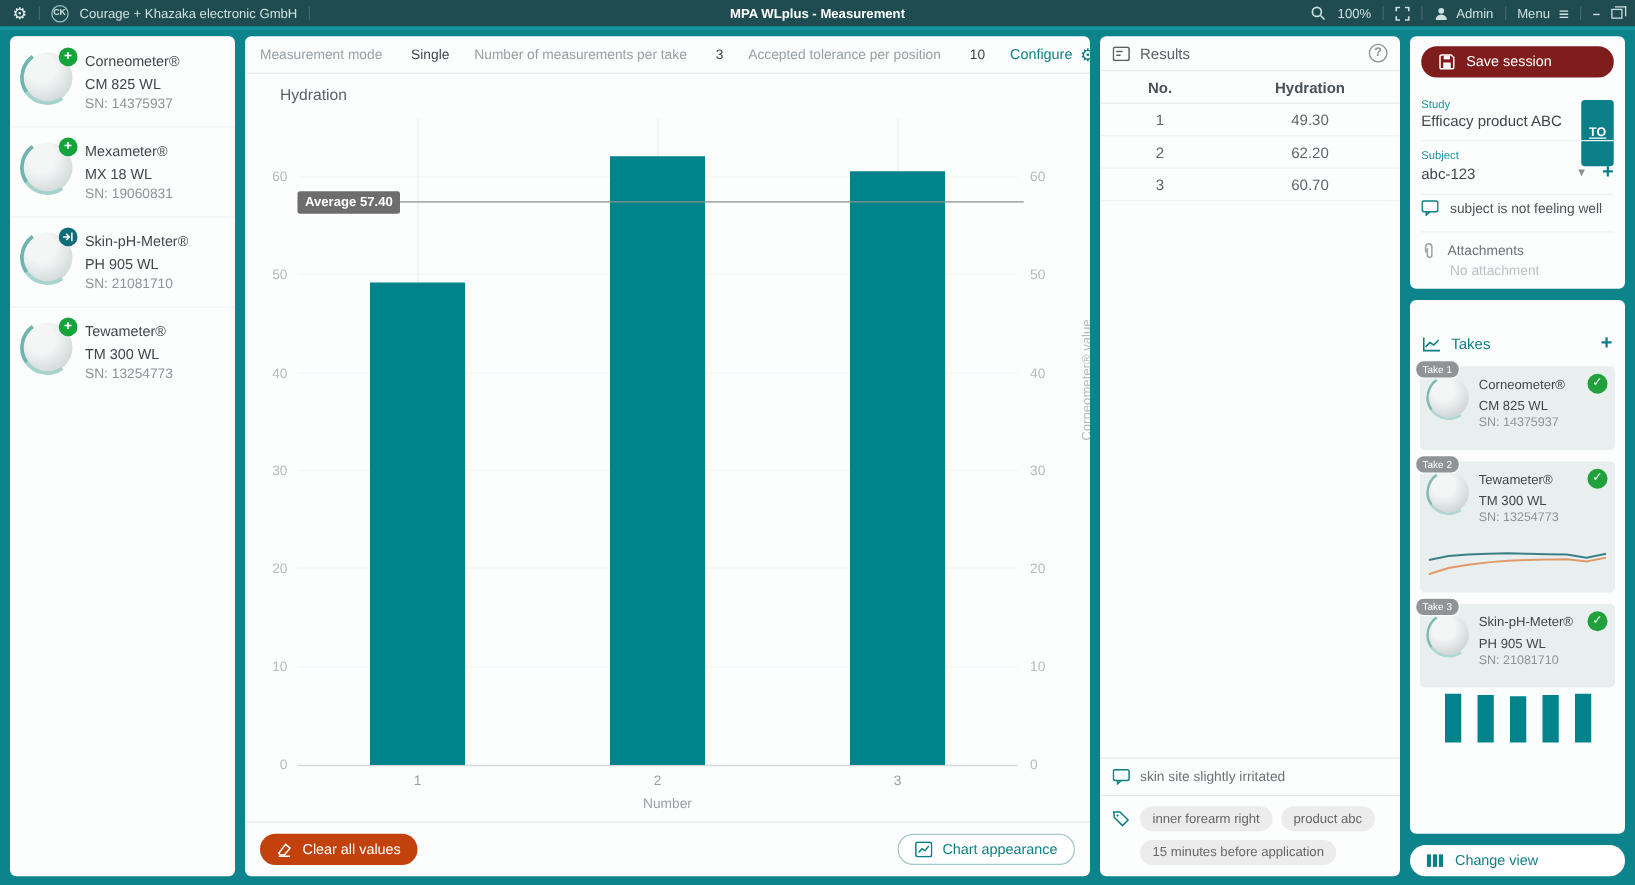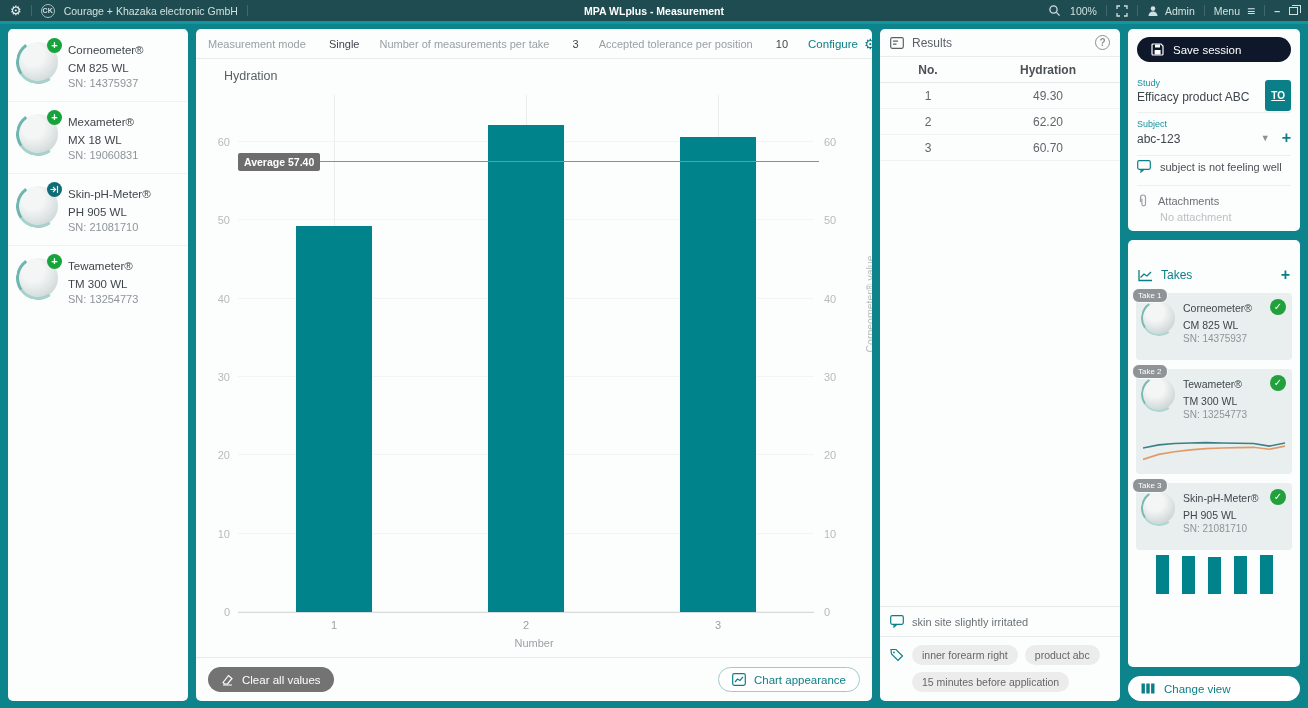--- a/index.html
+++ b/index.html
@@ -76,21 +76,21 @@
   .right-axis-label { position:absolute; right:-46px; top:40%; transform:rotate(-90deg);
     font-size:10.5px; color:#b6bbbe; white-space:nowrap; }
   .x-labels { display:flex; margin:6px 44px 0 28px; }
   .x-labels span { flex:1; text-align:center; font-size:11px; color:#9aa1a4; }
   .x-title { text-align:center; color:#9aa1a4; font-size:11px; margin:6px 0 8px; }
 
   .actions-row { flex:0 0 44px; border-top:1px solid #e9ebeb; display:flex; align-items:center;
     justify-content:space-between; padding:0 12px; }
   .btn-pill { display:flex; align-items:center; gap:8px; height:25px; padding:0 13px;
     border-radius:13px; font-size:11.5px; cursor:pointer; border:none; font-family:inherit; }
-  .btn-solid { background:#737373; color:#fff; }
+  .btn-solid { background:#c2410c; color:#fff; }
   .btn-outline { border:1px solid #a3c8cb; color:#0b7f87; background:#fff; }
 
   
   .results { flex:0 0 240px; display:flex; flex-direction:column; }
   .res-header { flex:0 0 28px; display:flex; align-items:center; gap:8px; padding:0 10px;
     border-bottom:1px solid #e9ebeb; color:#5a6166; font-size:12px; }
   .help-circ { margin-left:auto; width:15px; height:15px; border:1.4px solid #8a9194;
     border-radius:50%; color:#8a9194; font-size:10px; line-height:13px; text-align:center;
     font-weight:bold; cursor:pointer; }
   .res-block { padding:8px 10px 9px; border-bottom:1px solid #eef0f0; }
@@ -105,29 +105,29 @@
   .res-comment { display:flex; gap:8px; align-items:center; min-height:30px; padding:0 10px;
     border-top:1px solid #e7e9ea; color:#6b7276; font-size:11px; }
   .res-tags { display:flex; gap:8px; padding:8px 10px 9px; border-top:1px solid #e7e9ea;
     align-items:flex-start; }
   .tag-pills { display:flex; flex-wrap:wrap; gap:7px; }
   .pill { background:#ececec; color:#666; font-size:10.5px; padding:4px 10px; border-radius:11px; }
 
   
   .right-col { flex:0 0 172px; display:flex; flex-direction:column; gap:9px; }
   .session-card { padding:8px 9px 6px; }
-  .save-btn { width:100%; height:25px; border-radius:13px; background:#0f172a; color:#fff;
+  .save-btn { width:100%; height:25px; border-radius:13px; background:#7f1d1d; color:#fff;
     display:flex; align-items:center; gap:9px; padding:0 0 0 14px; font-size:11.5px;
     border:none; cursor:pointer; font-family:inherit; }
   .sec { border-top:1px solid #eef0f0; margin-top:8px; padding-top:6px; position:relative; }
   .sec:first-of-type { border-top:none; }
   .small-label { color:#18939b; font-size:9px; }
   .sec-value { color:#3f464b; font-size:12px; margin-top:2px; }
   .to-badge { position:absolute; right:0; top:8px; background:#0b7f87; color:#fff;
-    font-weight:bold; font-size:10px; padding:10px 6px; border-radius:3px; cursor:pointer;text-decoration:underline; }
+    font-weight:bold; font-size:10px; padding:21px 6px; border-radius:3px; cursor:pointer;text-decoration:underline; }
   .subject-row { display:flex; align-items:center; }
   .caret { color:#8a9194; margin-left:auto; font-size:9px; cursor:pointer; }
   .plus-teal { color:#0b7f87; font-size:16px; margin-left:12px; font-weight:bold; cursor:pointer; }
   .icon-row { display:flex; gap:9px; align-items:center; color:#4a5155; font-size:11px;
     padding:4px 0; }
   .attach-sub { color:#bcc1c4; font-size:11px; margin:1px 0 2px 23px; }
 
   .takes-card { flex:1; min-height:0; display:flex; flex-direction:column; padding:8px; }
   .takes-header { display:flex; align-items:center; gap:8px; color:#0b7f87; font-size:12px;
     padding:2px 2px 9px;margin-top:16px; }

